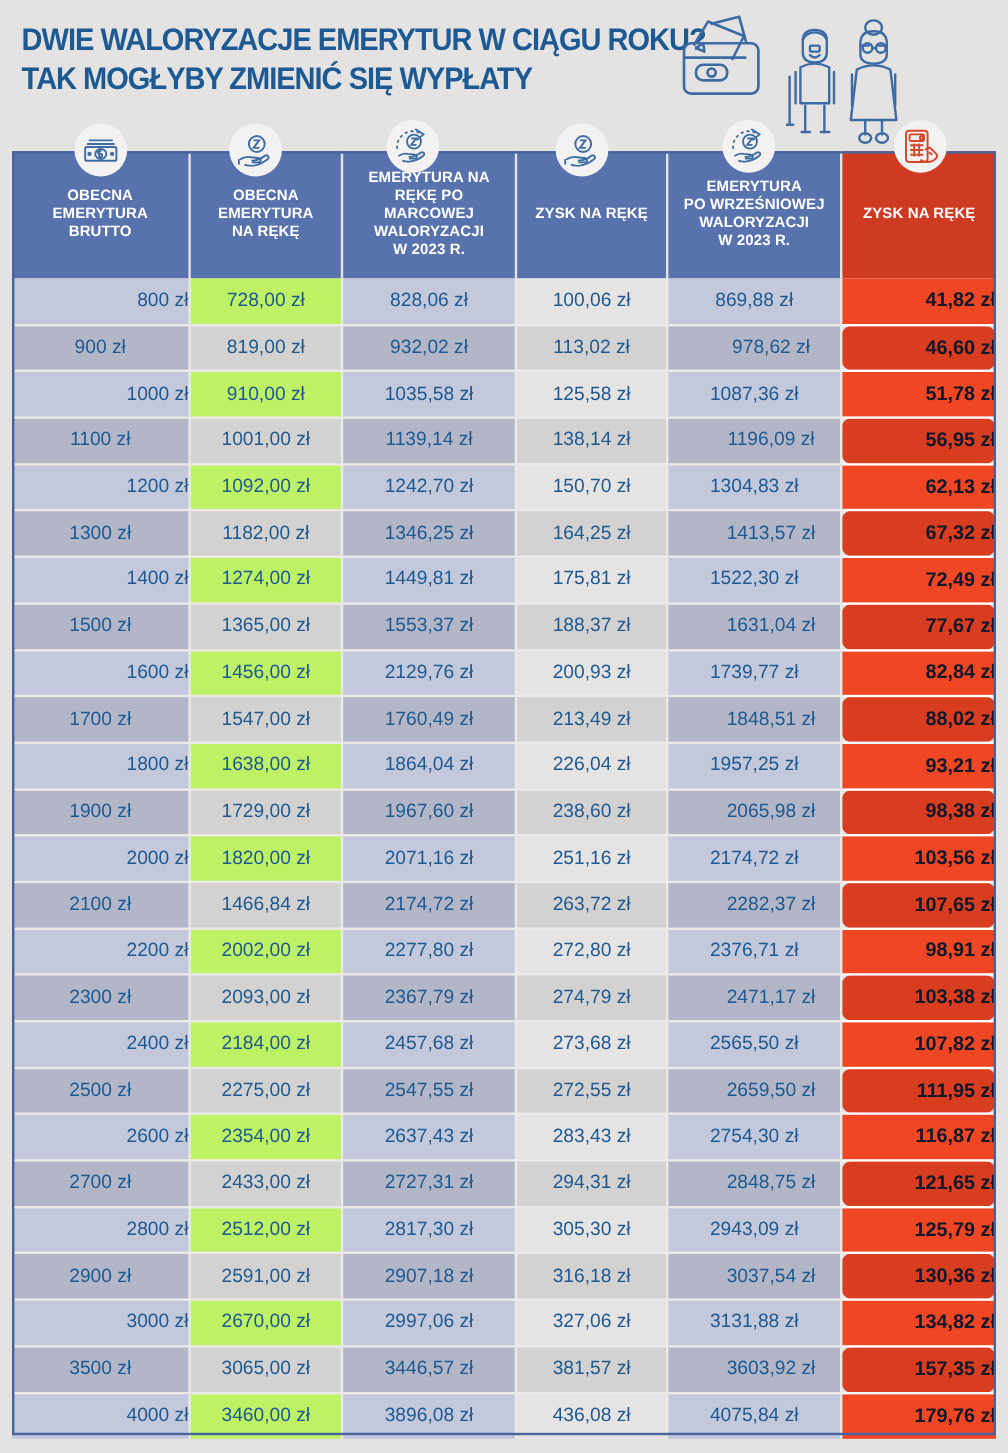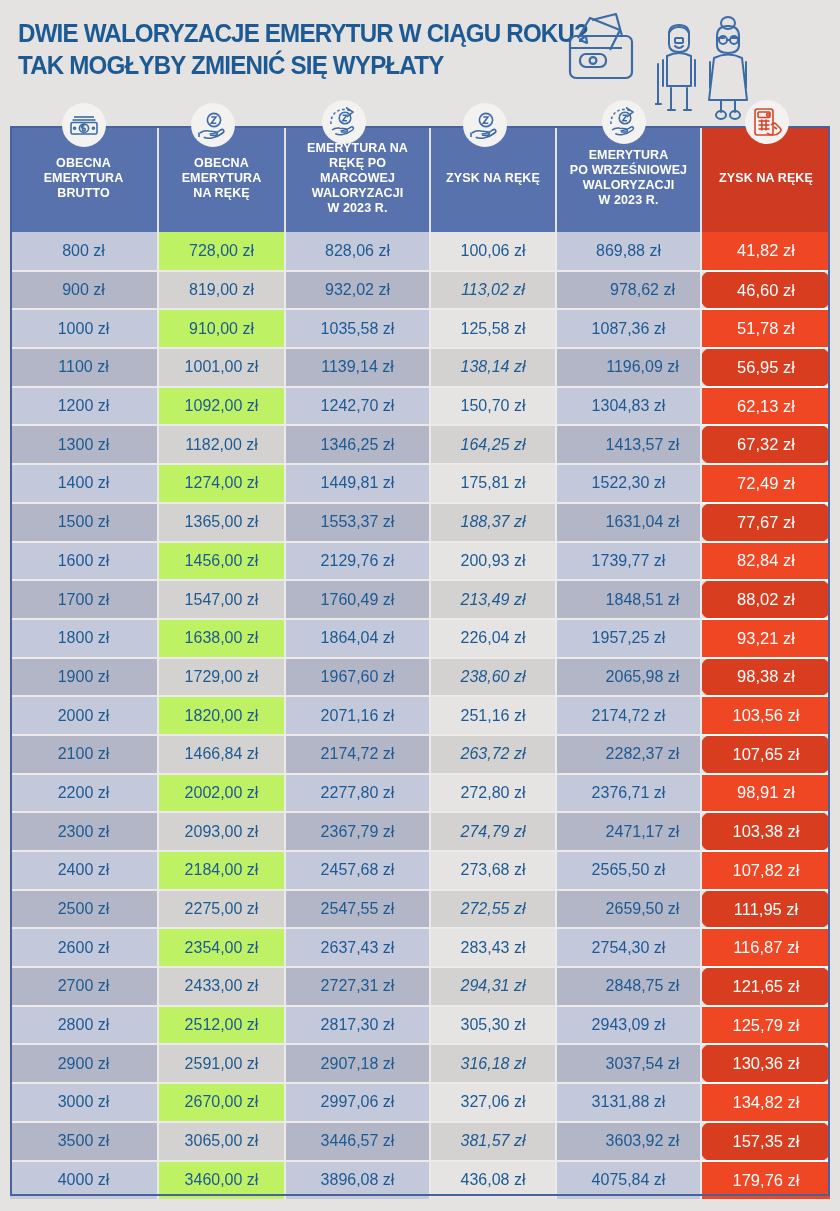--- a/index.html
+++ b/index.html
@@ -92,40 +92,41 @@
     vertical-align: middle;
     font-size: 16px;
     color: #1d5a93;
     border-bottom: 2px solid #eceae8;
     border-right: 2px solid #eceae8;
     white-space: nowrap;
   }
   tbody td:last-child { border-right: none; }
 
   
-  tbody tr.odd td.k1 { background: #c3c8da; }
+  tbody tr.odd td.k1 { background: #c3c8da; text-align: right; }
   tbody tr.odd td.k2 { background: #bef264; margin-left: 24px; }
   tbody tr.odd td.k3 { background: #c3c8da; }
   tbody tr.odd td.k4 { background: #e6e4e2; }
   tbody tr.odd td.k5 { background: #c3c8da; }
   tbody tr.odd td.k6 { background: #ef4623; }
 
   
   tbody tr.even td.k1 { background: #b2b6c6; }
   tbody tr.even td.k2 { background: #d4d2d0; }
   tbody tr.even td.k3 { background: #b2b6c6; }
-  tbody tr.even td.k4 { background: #d4d2d0; font-style: italic; }
+  tbody tr.even td.k4 { background: #d4d2d0; }
   tbody tr.even td.k5 { background: #b2b6c6; padding-left: 28px; }
   tbody tr.even td.k6 { background: #d93d1f; border-radius: 10px; }
 
   tbody td.k6 {
-    color: #ffffff;
-    font-weight: normal;
+    color: #0f172a;
+    font-weight: bold;
     font-size: 16.5px;
     border-bottom: 2px solid #ffffff;
+    text-align: right;
   }
   tbody tr:last-child td { border-bottom: none; }
 
   
   #table-frame {
     position: absolute; left: 10px; top: 126px;
     width: 820px; height: 1070px;
     border: 2px solid #46639e;
     pointer-events: none;
     z-index: 5;

